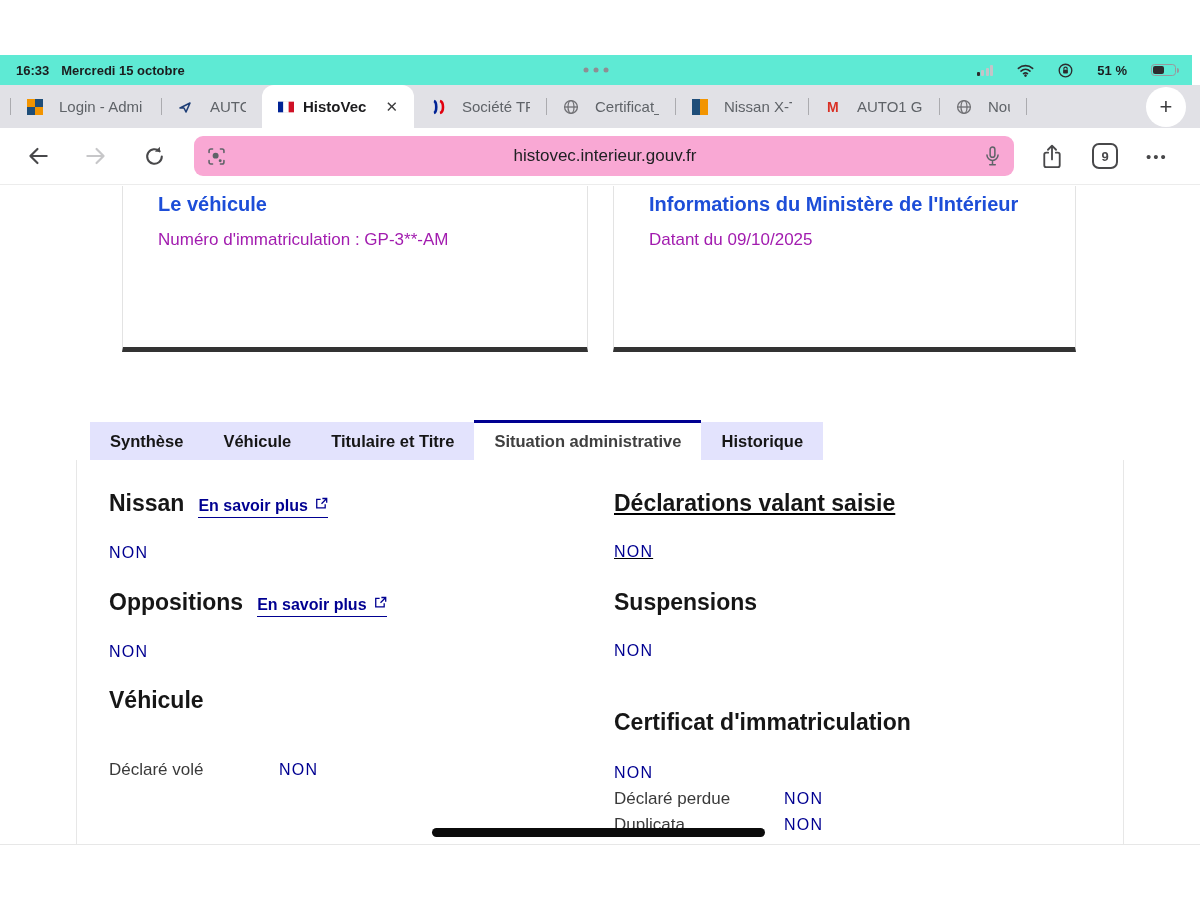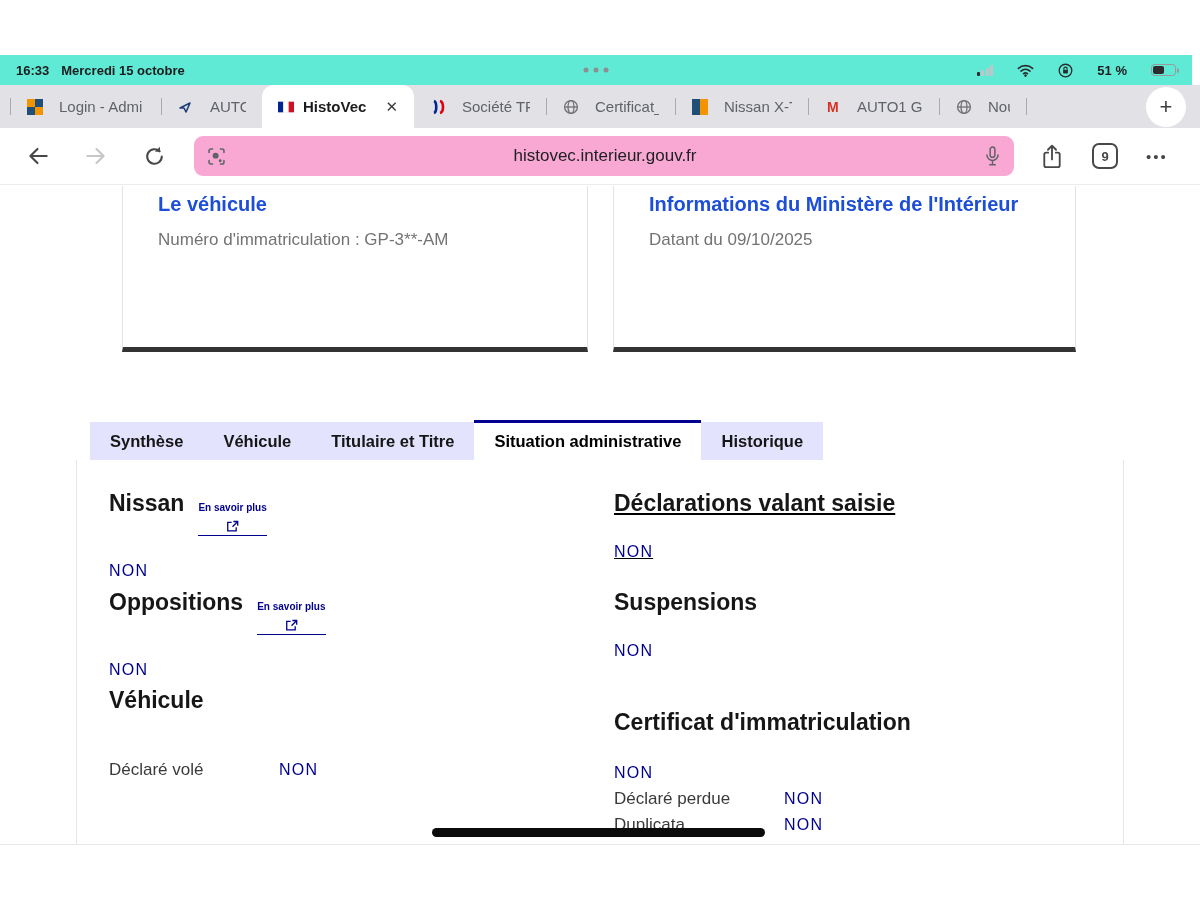--- a/index.html
+++ b/index.html
@@ -56,38 +56,38 @@
              font-size:13px; font-weight:bold; display:flex; align-items:center; justify-content:center; }
   .menudots{ color:#48484a; font-size:15px; letter-spacing:2px; }
 
   
   .content{ position:absolute; top:186px; left:0; right:0; bottom:0; background:#fff; overflow:hidden; }
   .card{ position:absolute; top:0; height:166px; border-left:1px solid #e3e3e3; border-right:1px solid #e3e3e3;
          border-bottom:5px solid #333; padding:3px 35px 0; background:#fff; }
   .card1{ left:122px; width:466px; }
   .card2{ left:613px; width:463px; }
   .card h2{ color:#1d4ed8; font-size:20px; line-height:30px; font-weight:bold; }
-  .card p{ margin-top:11px; font-size:17px; color:#737373; }
+  .card p{ margin-top:11px; font-size:17px; color:#a21caf; }
 
   .dsfr-tabs{ position:absolute; left:90px; top:234px; height:40px; display:flex; align-items:flex-end; }
   .dtab{ height:38px; line-height:38px; padding:0 20px; background:#e3e3fd; color:#161616;
          font-size:16.5px; font-weight:bold; white-space:nowrap; }
-  .dtab.active{ height:40px; line-height:36px; background:#fff; color:#000000;
+  .dtab.active{ height:40px; line-height:36px; background:#fff; color:#404040;
                 border-top:3px solid #000091; }
 
   .panel{ position:absolute; left:76px; top:274px; width:1048px; height:384px;
           border-left:1px solid #e7e7e7; border-right:1px solid #e7e7e7; background:#fff; }
   .hline{ position:absolute; left:0; right:0; top:658px; height:1px; background:#e7e7e7; }
 
   .sec{ position:absolute; }
   .sec h3{ font-size:23px; color:#161616; font-weight:bold; display:inline; vertical-align:baseline; }
   .sec .hd{ display:flex; align-items:baseline; gap:14px; }
-  .morelink{ color:#000091; font-size:10px; font-weight:bold; text-decoration:none;
+  .morelink{ color:#000091; font-size:16px; font-weight:bold; text-decoration:none;
              border-bottom:1px solid #000091; padding-bottom:2px; display:inline-flex;
-             align-items:center; gap:7px; cursor:pointer;flex-direction:column; }
+             align-items:flex-start; gap:7px; cursor:pointer; }
   .non{ margin-top:26px; color:#000091; font-size:16px; letter-spacing:1.2px; font-weight:normal; }
   .kv{ margin-top:24px; }
   .kvrow{ display:flex; line-height:26px; font-size:17px; }
   .kvrow .k{ width:170px; color:#3a3a3a; }
   .kvrow .v{ color:#000091; letter-spacing:1.2px; font-size:16px; }
   .kv1{ margin-top:43px; }
 
   .home-indicator{ position:absolute; left:432px; top:642px; width:333px; height:9px;
                    border-radius:5px; background:#0b0b0b; }
 </style>

